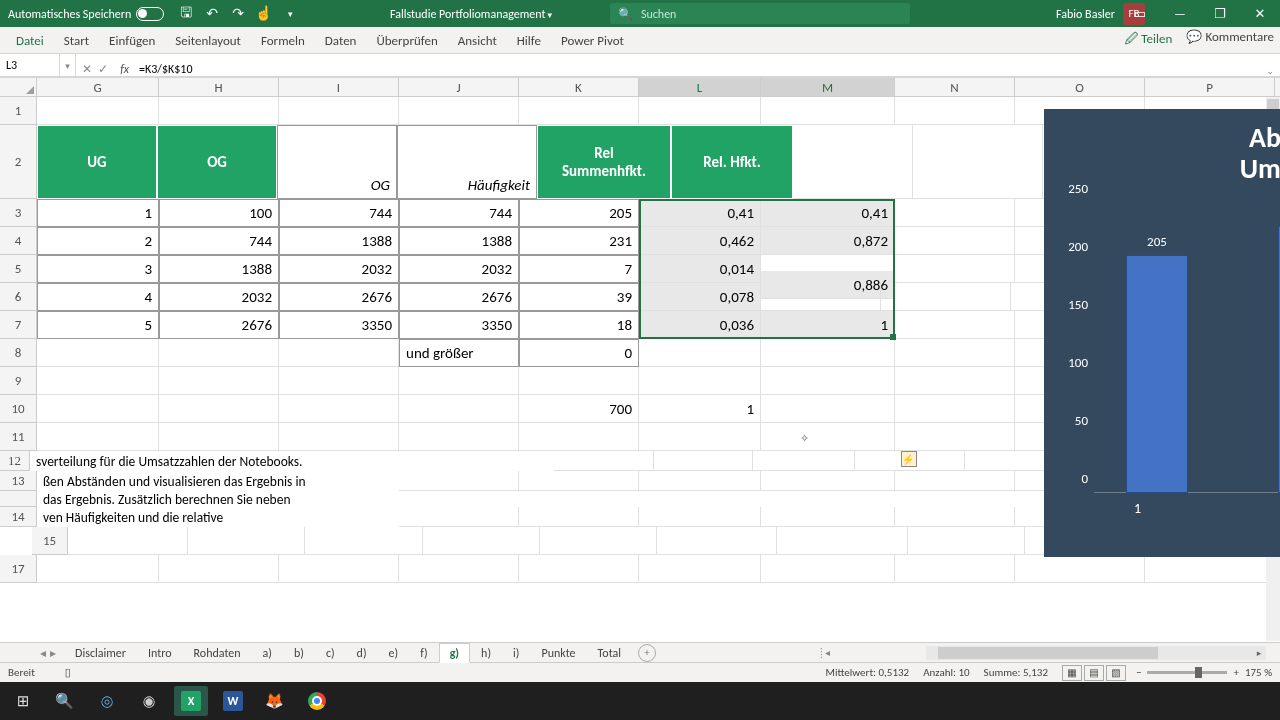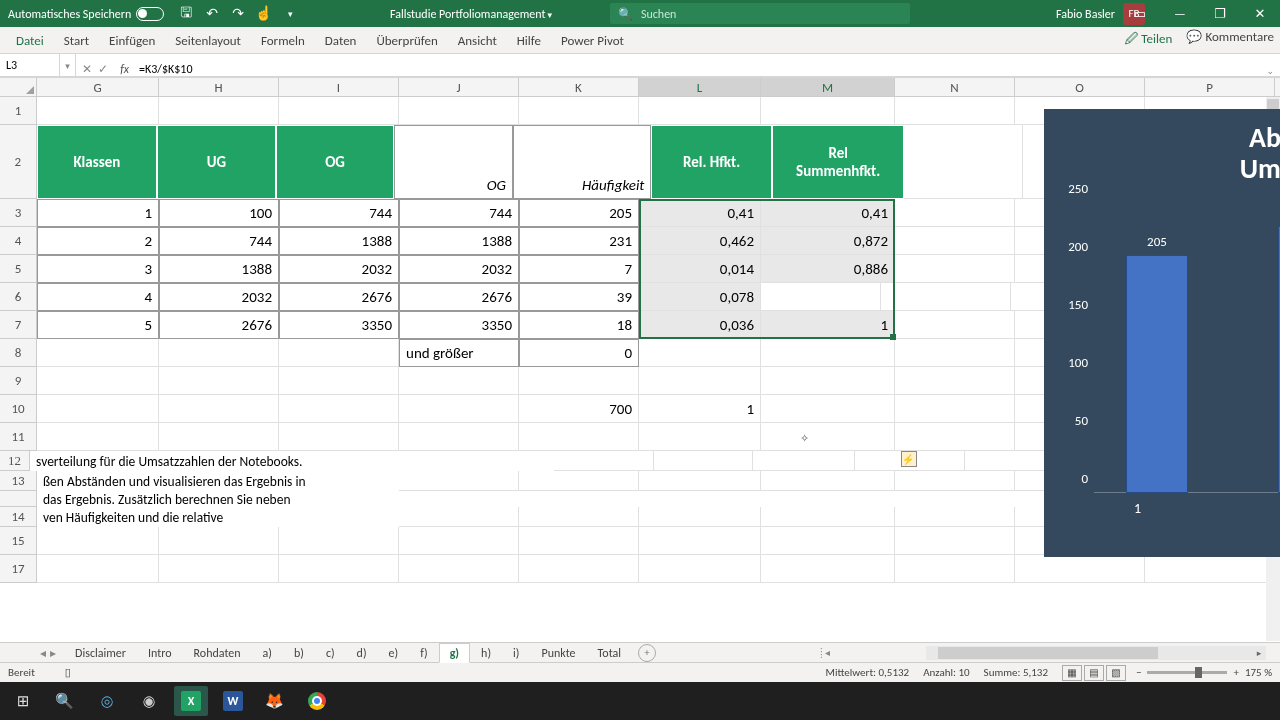--- a/index.html
+++ b/index.html
@@ -194,27 +194,26 @@
         <div class="cell " style="width: 120px; height: 28px;"></div>
         <div class="cell " style="width: 120px; height: 28px;"></div>
         <div class="cell " style="width: 122px; height: 28px;"></div>
         <div class="cell " style="width: 134px; height: 28px;"></div>
         <div class="cell " style="width: 120px; height: 28px;"></div>
         <div class="cell " style="width: 130px; height: 28px;"></div>
         <div class="cell " style="width: 130px; height: 28px;"></div>
       </div>
       <div class="row" style="height: 74px;">
         <div class="rowhdr" style="height: 74px;">2</div>
-        <div class="cell hdrcell" style="width: 122px; height: 74px;">Klassen</div>
         <div class="cell hdrcell" style="width: 120px; height: 74px;">UG</div>
         <div class="cell hdrcell" style="width: 120px; height: 74px;">OG</div>
         <div class="cell hdrcell2" style="width: 120px; height: 74px;">OG</div>
         <div class="cell hdrcell2" style="width: 140px; height: 74px;">Häufigkeit</div>
+        <div class="cell hdrcell" style="width: 134px; height: 74px;">Rel<br>Summenhfkt.</div>
         <div class="cell hdrcell" style="width: 122px; height: 74px;">Rel. Hfkt.</div>
-        <div class="cell hdrcell" style="width: 134px; height: 74px;">Rel<br>Summenhfkt.</div>
         <div class="cell " style="width: 120px; height: 74px;"></div>
         <div class="cell " style="width: 130px; height: 74px;"></div>
         <div class="cell " style="width: 130px; height: 74px;"></div>
       </div>
       <div class="row" style="height: 28px;">
         <div class="rowhdr" style="height: 28px;">3</div>
         <div class="cell datacell" style="width: 122px; height: 28px;">1</div>
         <div class="cell datacell" style="width: 120px; height: 28px;">100</div>
         <div class="cell datacell" style="width: 120px; height: 28px;">744</div>
         <div class="cell datacell" style="width: 120px; height: 28px;">744</div>
@@ -239,21 +238,21 @@
         <div class="cell " style="width: 130px; height: 28px;"></div>
       </div>
       <div class="row" style="height: 28px;">
         <div class="rowhdr" style="height: 28px;">5</div>
         <div class="cell datacell" style="width: 122px; height: 28px;">3</div>
         <div class="cell datacell" style="width: 120px; height: 28px;">1388</div>
         <div class="cell datacell" style="width: 120px; height: 28px;">2032</div>
         <div class="cell datacell" style="width: 120px; height: 28px;">2032</div>
         <div class="cell datacell" style="width: 120px; height: 28px;">7</div>
         <div class="cell greyzone" style="width: 122px; height: 28px;">0,014</div>
-        <div class="cell greyzone" style="width: 134px; height: 28px;">0,886</div>
+        <div class="cell greyzone" style="width: 134px; height: 28px; margin-top: 16px;">0,886</div>
         <div class="cell " style="width: 120px; height: 28px;"></div>
         <div class="cell " style="width: 130px; height: 28px;"></div>
         <div class="cell " style="width: 130px; height: 28px;"></div>
       </div>
       <div class="row" style="height: 28px;">
         <div class="rowhdr" style="height: 28px;">6</div>
         <div class="cell datacell" style="width: 122px; height: 28px;">4</div>
         <div class="cell datacell" style="width: 120px; height: 28px;">2032</div>
         <div class="cell datacell" style="width: 120px; height: 28px;">2676</div>
         <div class="cell datacell" style="width: 120px; height: 28px;">2676</div>
@@ -365,21 +364,21 @@
         <div class="cell " style="width: 120px; height: 20px;;border:none"></div>
         <div class="cell " style="width: 120px; height: 20px;"></div>
         <div class="cell " style="width: 120px; height: 20px;"></div>
         <div class="cell " style="width: 122px; height: 20px;"></div>
         <div class="cell " style="width: 134px; height: 20px;"></div>
         <div class="cell " style="width: 120px; height: 20px;"></div>
         <div class="cell " style="width: 130px; height: 20px;"></div>
         <div class="cell " style="width: 130px; height: 20px;"></div>
       </div>
       <div class="row" style="height: 28px;">
-        <div class="rowhdr" style="height: 28px;">15</div>
+        <div class="rowhdr" style="height: 28px; margin-left: 32px;">15</div>
         <div class="cell " style="width: 122px; height: 28px;"></div>
         <div class="cell " style="width: 120px; height: 28px;"></div>
         <div class="cell " style="width: 120px; height: 28px;"></div>
         <div class="cell " style="width: 120px; height: 28px;"></div>
         <div class="cell " style="width: 120px; height: 28px;"></div>
         <div class="cell " style="width: 122px; height: 28px;"></div>
         <div class="cell " style="width: 134px; height: 28px;"></div>
         <div class="cell " style="width: 120px; height: 28px;"></div>
         <div class="cell " style="width: 130px; height: 28px;"></div>
         <div class="cell " style="width: 130px; height: 28px;"></div>

